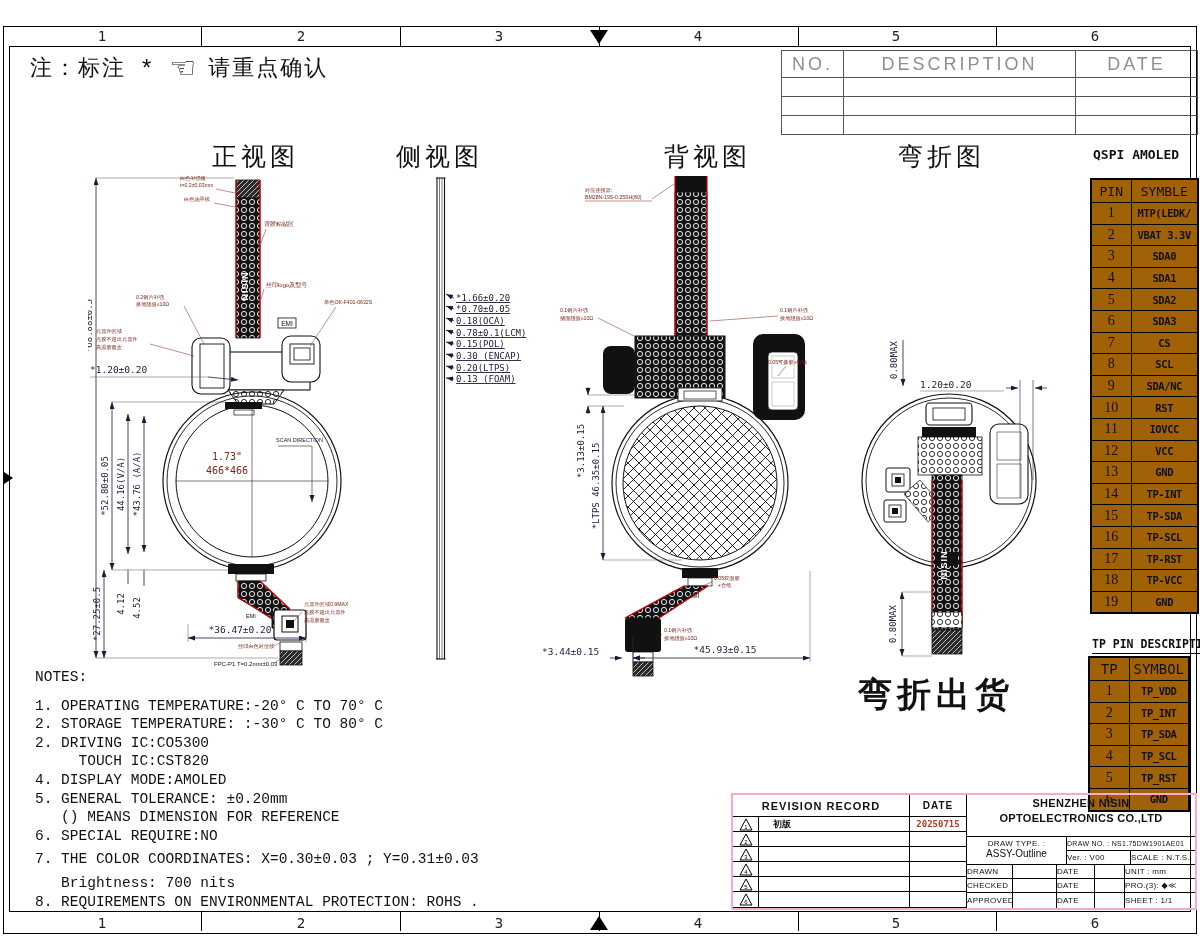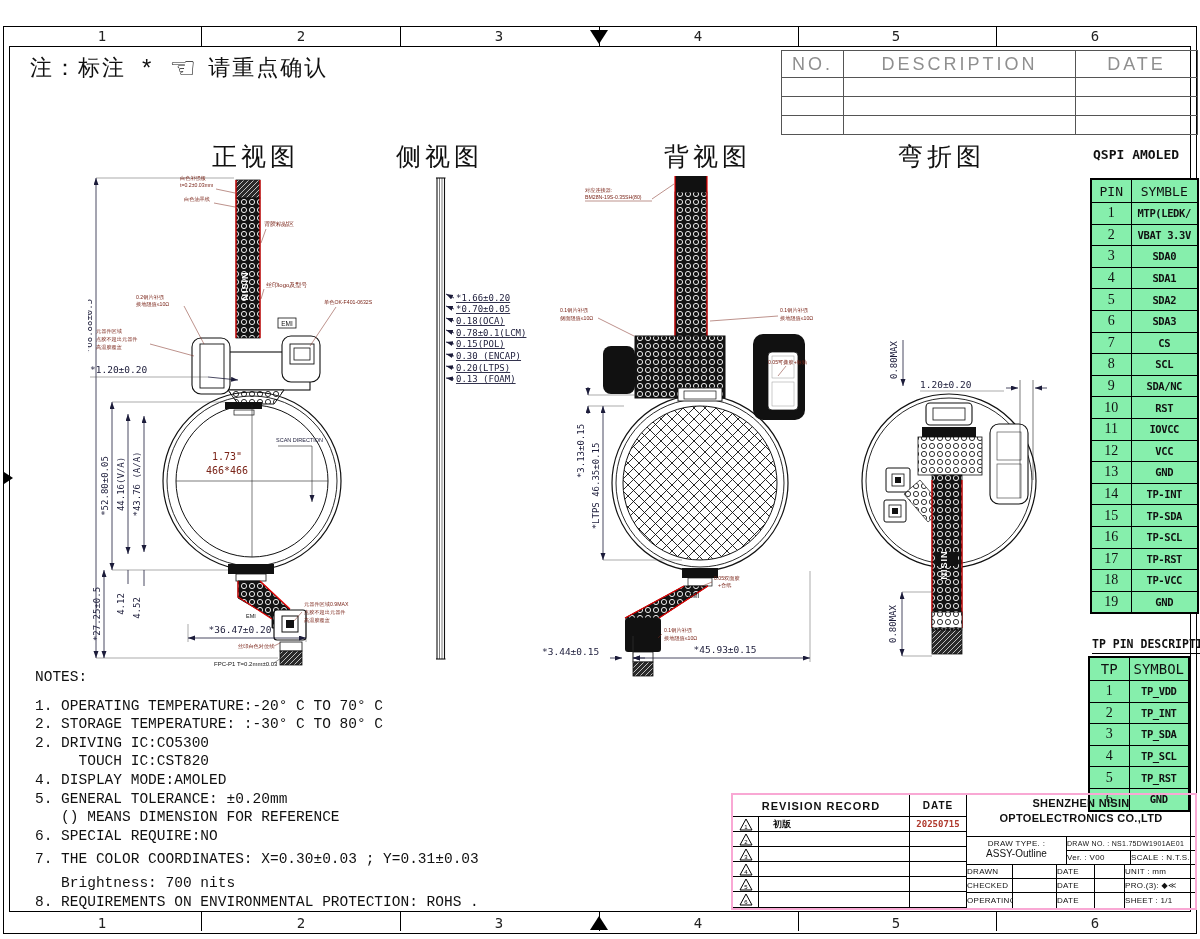--- a/index.html
+++ b/index.html
@@ -21,21 +21,21 @@
   .note .hand{font-size:30px;line-height:22px}
   
   table.revtab{border-collapse:collapse;table-layout:fixed}
   table.revtab td{border:1px solid #555;height:18px;padding:0}
   table.revtab tr.hd td{height:26px;color:#8f8f8f;font-size:18px;letter-spacing:3px;text-align:center;
       font-family:"Liberation Sans",sans-serif}
   
   .vtitle{font-size:25px;letter-spacing:4px;white-space:nowrap}
   .tech{font-size:13px;font-weight:bold;font-family:"DejaVu Sans Mono",monospace}
   
-  table.pintab{border-collapse:collapse;table-layout:fixed;background:#86efac}
+  table.pintab{border-collapse:collapse;table-layout:fixed;background:#a16207}
   table.pintab td{border:1px solid #000;padding:0;text-align:center}
   table.pintab{border:2px solid #000}
   .pnum{font-family:"Liberation Serif",serif;font-size:14px;height:20.6px}
   .psym{font-family:"DejaVu Sans Mono",monospace;font-weight:bold;font-size:10.5px;letter-spacing:-0.4px}
   .phd{font-size:13px;font-family:"DejaVu Sans Mono",monospace;height:22px}
   .tp-title{font-size:11.5px;font-weight:bold;font-family:"DejaVu Sans Mono",monospace;
       border-bottom:1px solid #000;padding-bottom:2px;white-space:nowrap}
   
   .notes{left:35px;top:668px;width:500px;font-family:"Liberation Mono",monospace;font-size:14.5px;color:#111}
   .nl{line-height:18.6px;white-space:pre}
@@ -560,20 +560,21 @@
     <div class="nl">     TOUCH IC:CST820</div>
     <div class="nl">4. DISPLAY MODE:AMOLED</div>
     <div class="nl">5. GENERAL TOLERANCE: ±0.20mm</div>
     <div class="nl">   () MEANS DIMENSION FOR REFERENCE</div>
     <div class="nl">6. SPECIAL REQUIRE:NO</div>
     <div class="nl g1">7. THE COLOR COORDINATES: X=0.30±0.03 ; Y=0.31±0.03</div>
     <div class="nl g1">   Brightness: 700 nits</div>
     <div class="nl">8. REQUIREMENTS ON ENVIRONMENTAL PROTECTION: ROHS .</div>
   </div>
 
+  <div class="abs ship">弯折出货</div>
 
   <div class="abs tb">
 
     <div class="c rr-hd" style="left:0;top:0;width:177px;height:22px">REVISION RECORD</div>
     <div class="c rr-hd" style="left:177px;top:0;width:57px;height:22px;font-size:10px">DATE</div>
 
     <div>
       <div class="c" style="left:0;top:22px;width:26px;height:15px;text-align:center">
         <svg width="14" height="13">
             <polygon points="7,1 1,12 13,12" fill="none" stroke="#000" stroke-width="1"></polygon>
@@ -637,20 +638,20 @@
     <div class="c" style="left:362px;top:70px;width:30px;height:14px"></div>
     <div class="c lab" style="left:392px;top:70px;width:70px;height:14px;border-right:none;line-height:14px">UNIT : mm</div>
     <div class="c lab" style="left:234px;top:84px;width:46px;height:14px;line-height:14px">CHECKED</div>
     <div class="c" style="left:280px;top:84px;width:44px;height:14px"></div>
     <div class="c lab" style="left:324px;top:84px;width:38px;height:14px;line-height:14px">DATE</div>
     <div class="c" style="left:362px;top:84px;width:30px;height:14px"></div>
     <div class="c lab" style="left:392px;top:84px;width:70px;height:14px;border-right:none;line-height:14px">
       <span>PRO.(3):</span>
       <span>◆≪</span>
     </div>
-    <div class="c lab" style="left:234px;top:98px;width:46px;height:15px;border-bottom:none;line-height:15px">OPERATING</div>
+    <div class="c lab" style="left:234px;top:98px;width:46px;height:15px;border-bottom:none;line-height:15px">APPROVED</div>
     <div class="c" style="left:280px;top:98px;width:44px;height:15px;border-bottom:none"></div>
     <div class="c lab" style="left:324px;top:98px;width:38px;height:15px;border-bottom:none;line-height:15px">DATE</div>
     <div class="c" style="left:362px;top:98px;width:30px;height:15px;border-bottom:none"></div>
     <div class="c lab" style="left:392px;top:98px;width:70px;height:15px;border:none;line-height:15px">SHEET : 1/1</div>
   </div>
 
 </div>
 
 </body></html>

